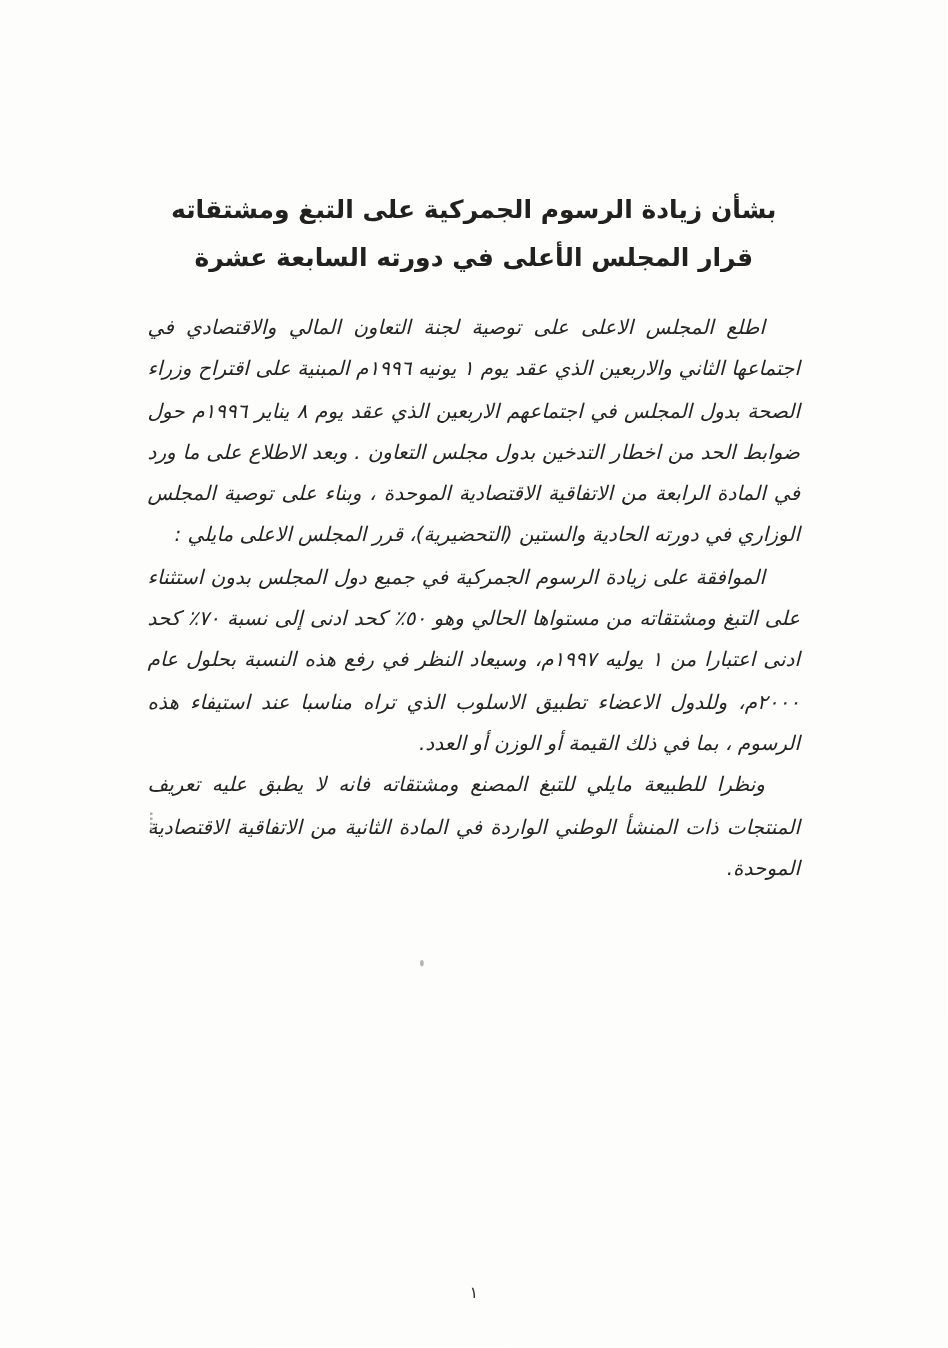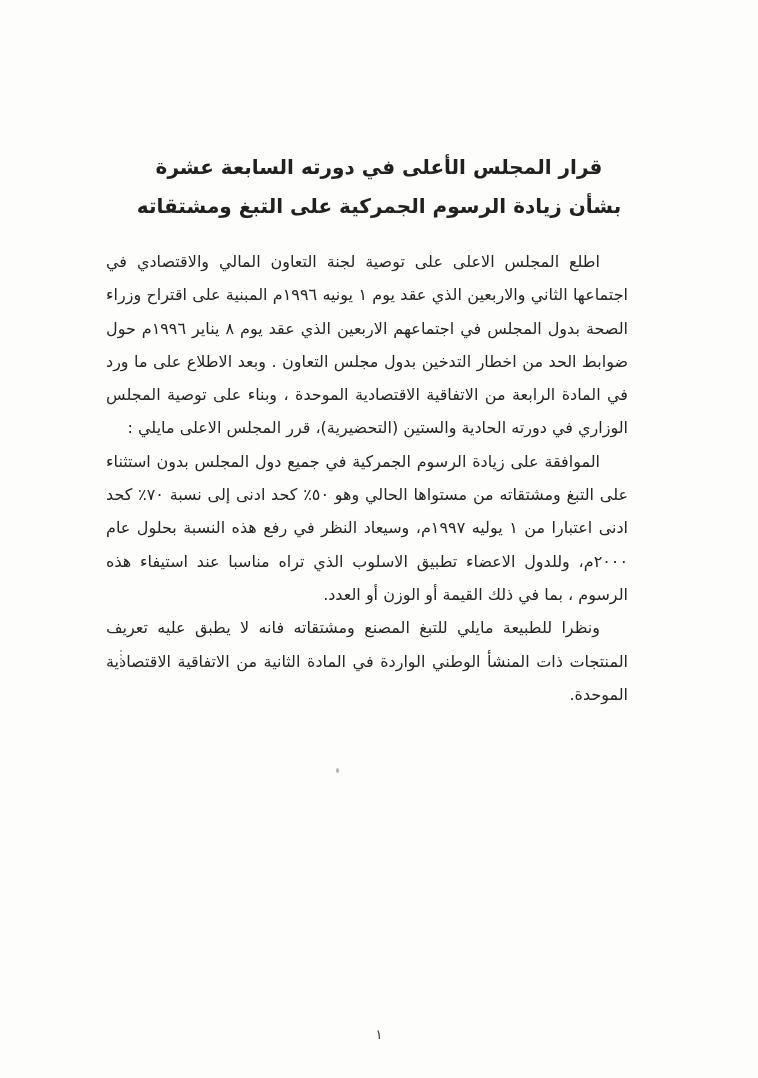--- a/index.html
+++ b/index.html
@@ -31,27 +31,28 @@
     line-height: 30px;
     color: #222120;
     letter-spacing: 0.5px;
   }
   .title-line + .title-line {
     margin-top: 9px;
   }
   .body-text {
     position: absolute;
     top: 245px;
-    right: 130px;
+    right: 118px;
     width: 522px;
     direction: rtl;
     text-align: justify;
     font-size: 16px;
     line-height: 33.3px;
     color: #262524;
+    font-style: italic;
   }
   .body-text p {
     margin: 0;
     padding: 0;
     text-indent: 28px;
   }
   .page-number {
     position: absolute;
     bottom: 36px;
     left: 0;
@@ -77,22 +78,22 @@
     height: 14px;
     border-left: 2px dotted #aeaeae;
   }
 </style>
 </head>
 <body>
 
 <div class="page">
 
   <div class="title-block">
+    <div class="title-line">بشأن زيادة الرسوم الجمركية على التبغ ومشتقاته</div>
     <div class="title-line">قرار المجلس الأعلى في دورته السابعة عشرة</div>
-    <div class="title-line">بشأن زيادة الرسوم الجمركية على التبغ ومشتقاته</div>
   </div>
 
   <div class="body-text">
     <p>اطلع المجلس الاعلى على توصية لجنة التعاون المالي والاقتصادي في اجتماعها الثاني والاربعين الذي عقد يوم ١ يونيه ١٩٩٦م المبنية على اقتراح وزراء الصحة بدول المجلس في اجتماعهم الاربعين الذي عقد يوم ٨ يناير ١٩٩٦م حول ضوابط الحد من اخطار التدخين بدول مجلس التعاون . وبعد الاطلاع على ما ورد في المادة الرابعة من الاتفاقية الاقتصادية الموحدة ، وبناء على توصية المجلس الوزاري في دورته الحادية والستين (التحضيرية)، قرر المجلس الاعلى مايلي :</p>
     <p>الموافقة على زيادة الرسوم الجمركية في جميع دول المجلس بدون استثناء على التبغ ومشتقاته من مستواها الحالي وهو ٥٠٪ كحد ادنى إلى نسبة ٧٠٪ كحد ادنى اعتبارا من ١ يوليه ١٩٩٧م، وسيعاد النظر في رفع هذه النسبة بحلول عام ٢٠٠٠م، وللدول الاعضاء تطبيق الاسلوب الذي تراه مناسبا عند استيفاء هذه الرسوم ، بما في ذلك القيمة أو الوزن أو العدد.</p>
     <p>ونظرا للطبيعة مايلي للتبغ المصنع ومشتقاته فانه لا يطبق عليه تعريف المنتجات ذات المنشأ الوطني الواردة في المادة الثانية من الاتفاقية الاقتصادية الموحدة.</p>
   </div>
 
   <div class="artifact-colon"></div>
   <div class="artifact-speck"></div>

